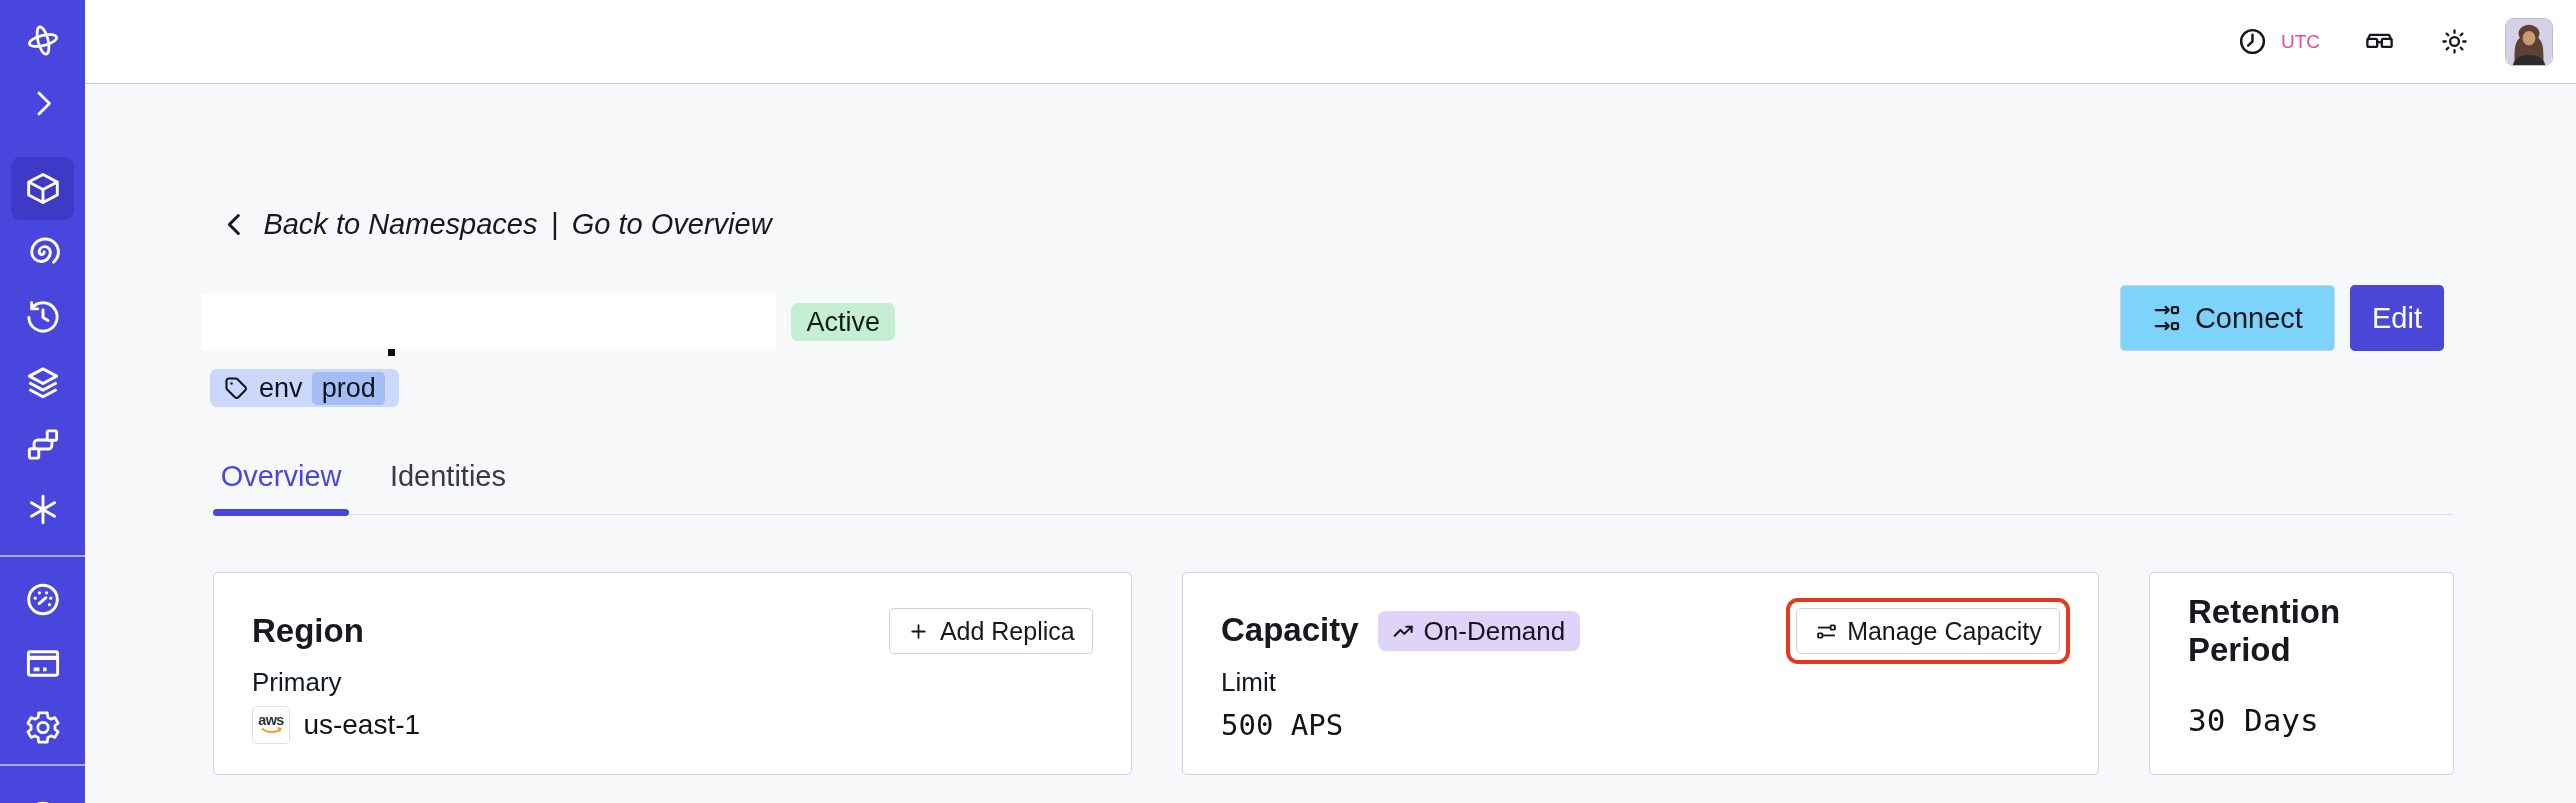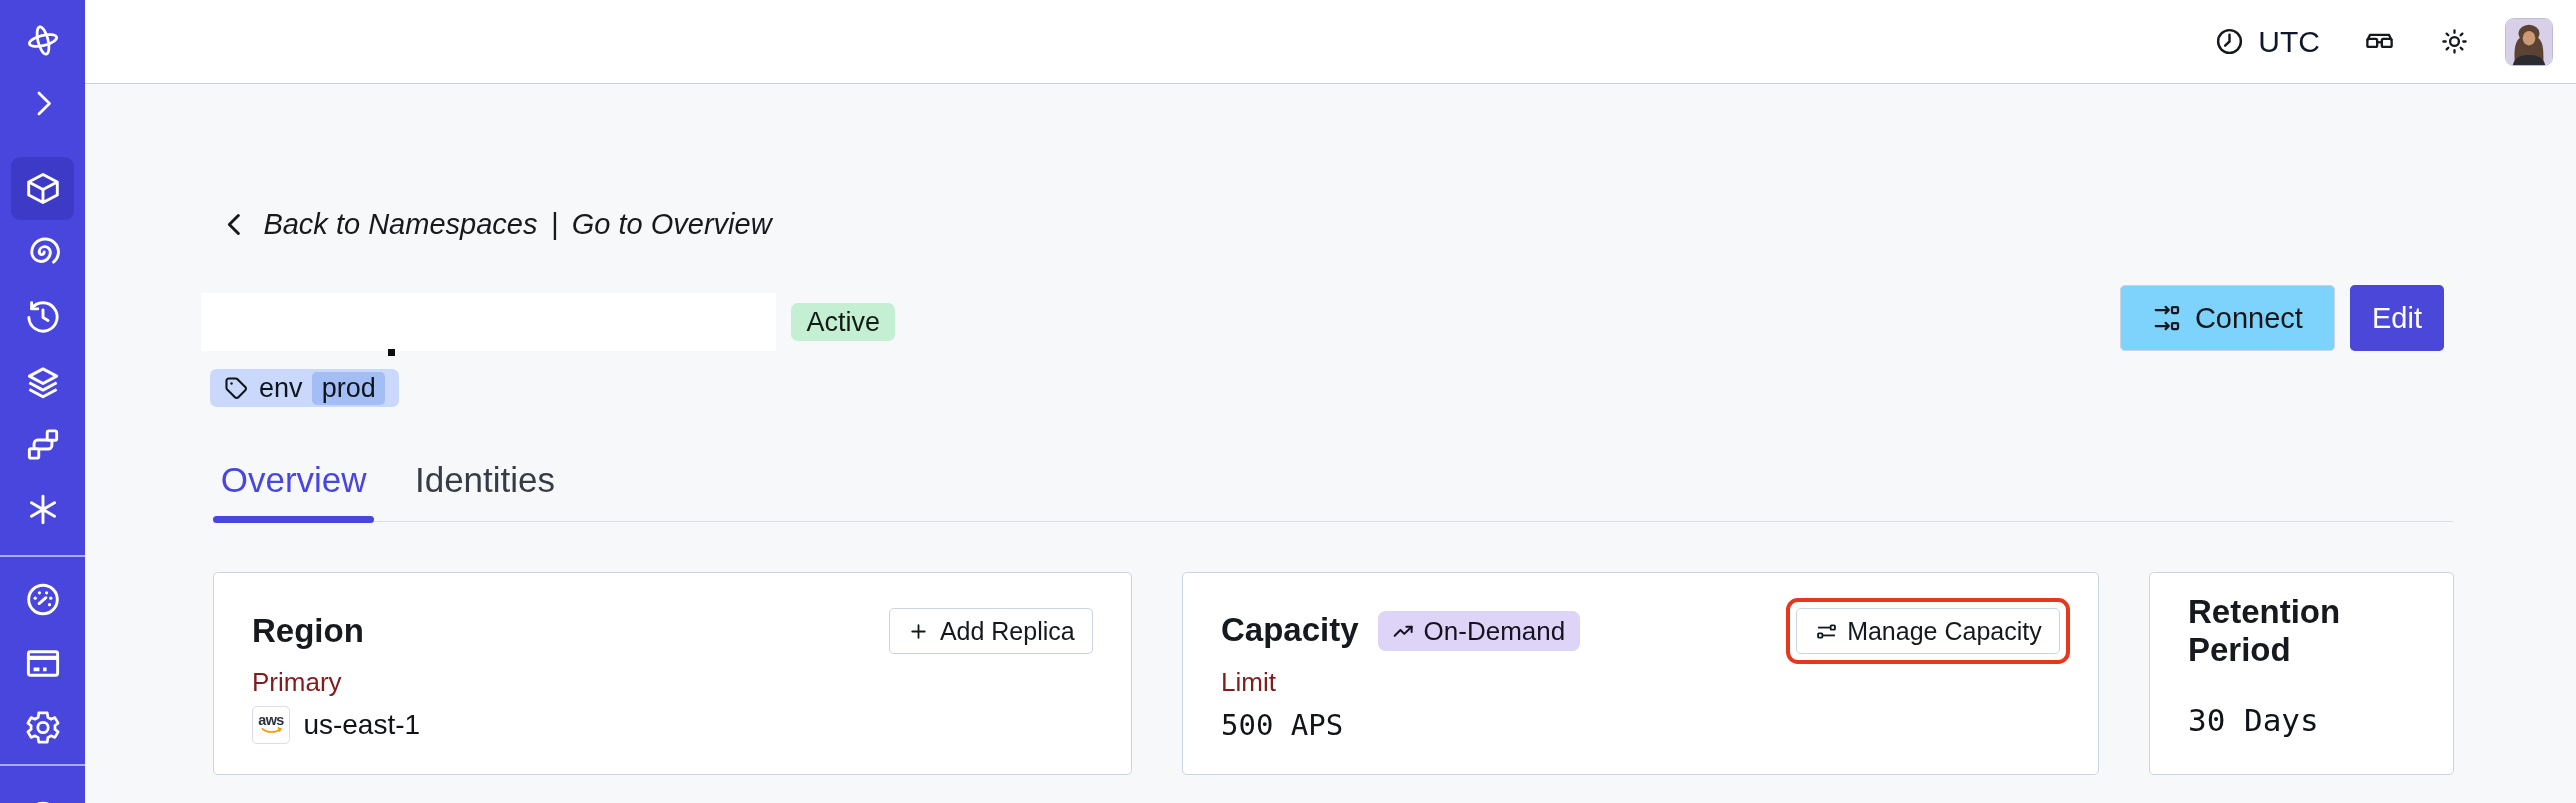--- a/index.html
+++ b/index.html
@@ -12,21 +12,21 @@
 
   
   .sidebar { position:absolute; left:0; top:0; width:85px; height:804px; background:#4946dd; z-index:10; }
   .side-item { position:absolute; left:50%; transform:translateX(-50%); width:39px; height:39px; color:#fff; display:grid; place-items:center; cursor:pointer; }
   .side-item svg { width:39px; height:39px; }
   .active-box { position:absolute; left:10.5px; top:157px; width:63px; height:63px; border-radius:9.6px; background:#3d3ac7; }
   .side-divider { position:absolute; left:0; width:85px; height:1.9px; background:rgba(255,255,255,.55); }
 
   
   .topbar { position:absolute; left:85px; right:0; top:0; height:84px; background:#ffffff; border-bottom:1.9px solid #c8cfdd; display:flex; align-items:center; justify-content:flex-end; padding-right:23px; }
-  .tz { display:flex; align-items:center; gap:13.4px; font-size:30px; color:#0f172a; margin-right:44px; cursor:pointer; }
+  .tz { display:flex; align-items:center; gap:13.4px; font-size:19px; color:#ec4899; margin-right:44px; cursor:pointer; }
   .tb-icon { width:31px; height:31px; color:#15181c; cursor:pointer; display:grid; place-items:center; }
   .tb-icon svg { width:31px; height:31px; }
   .sp-46 { margin-right:44px; } .sp-36 { margin-right:35px; }
   .avatar { width:48px; height:48px; border-radius:8.6px; border:1.9px solid #b9bdd6; overflow:hidden; cursor:pointer; }
   .avatar svg { display:block; width:100%; height:100%; }
 
   
   .breadcrumb { position:absolute; left:219px; top:208px; display:flex; align-items:center; gap:13.4px; font-size:29px; color:#17191d;font-style:italic; }
   .crumb-link { cursor:pointer; }
   .back-chev { width:31px; height:31px; }
@@ -44,37 +44,37 @@
   .btn-edit { width:94px; height:66px; background:#4a47d9; border:none; border-radius:4.8px; color:#fff; font-size:29px; display:flex; align-items:center; justify-content:center; cursor:pointer; font-family:inherit; }
 
   
   .tag-row { position:absolute; left:210px; top:369px; }
   .tag-pill { display:inline-flex; align-items:center; height:38px; padding:0 13.4px; gap:9.6px; background:#c9d8fb; border-radius:6.7px; font-size:27px; color:#0f141d; cursor:pointer; }
   .tag-pill svg { width:26px; height:26px; }
   .tag-val { background:#a3bef4; border-radius:4.8px; padding:1px 9.6px; }
 
   
   .tabs { position:absolute; left:213px; top:460px; width:2240px; display:flex; gap:33px; border-bottom:1.9px solid #d8ddeb; }
-  .tab { font-size:35px; font-weight:500; padding:0 7.7px 21px; color:#363b46; position:relative; cursor:pointer; }
+  .tab { font-size:29px; font-weight:500; padding:0 7.7px 21px; color:#363b46; position:relative; cursor:pointer; }
   .tab.active { color:#4946e0; }
   .tab.active::after { content:""; position:absolute; left:0; right:0; bottom:-1.9px; height:6.7px; border-radius:3.8px; background:#4946e0; }
 
   
   .cards { position:absolute; left:213px; top:572px; display:flex; gap:50px; }
   .card { background:#fff; border:1.9px solid #cad3e2; border-radius:4.8px; height:203px; padding:35px 38px; }
   .card.region { width:919px; } .card.capacity { width:917px; } .card.retention { width:305px; }
   .card-head { display:flex; align-items:center; justify-content:space-between; height:46px; }
   .head-left { display:flex; align-items:flex-start; gap:19px; }
   .card-title { font-size:33px; font-weight:600; color:#16191e; }
   .btn-sm { height:46px; padding:0 17.3px; background:#fff; border:1.9px solid #cad3e2; border-radius:4.8px; display:inline-flex; align-items:center; gap:9.6px; font-size:25px; color:#15181c; cursor:pointer; font-family:inherit; }
   .btn-sm svg { width:23px; height:23px; }
   .hl { display:inline-flex; outline:4.8px solid #e5381f; outline-offset:6.7px; border-radius:1.9px; }
   .ondemand { height:40px; padding:0 14.4px; background:#ddd4f8; border-radius:7.7px; display:inline-flex; align-items:center; gap:8.6px; font-size:26px; font-weight:500; color:#16121e; }
   .ondemand svg { width:23px; height:23px; }
-  .field-label { font-size:26px; color:#7f1d1d; margin-top:13.4px; }
+  .field-label { font-size:26px; color:#0f172a; margin-top:13.4px; }
   .field-value { margin-top:7.7px; display:flex; align-items:center; gap:13.4px; font-size:28px; color:#101317; }
   .cap-value { margin-top:9.6px; font-size:29px; color:#101317; }
   .ret-value { margin-top:48px; font-size:31px; color:#101317; }
 
   .aws-badge { width:38px; height:38px; background:#fff; border:1.9px solid #d9dee8; border-radius:4.8px; display:flex; flex-direction:column; align-items:center; justify-content:center; }
   .aws-word { font-size:14.4px; font-weight:700; letter-spacing:-0.5px; color:#26303c; line-height:13.4px; }
   .aws-badge svg { width:23px; height:8.6px; }
 </style>
 </head>
 <body>

